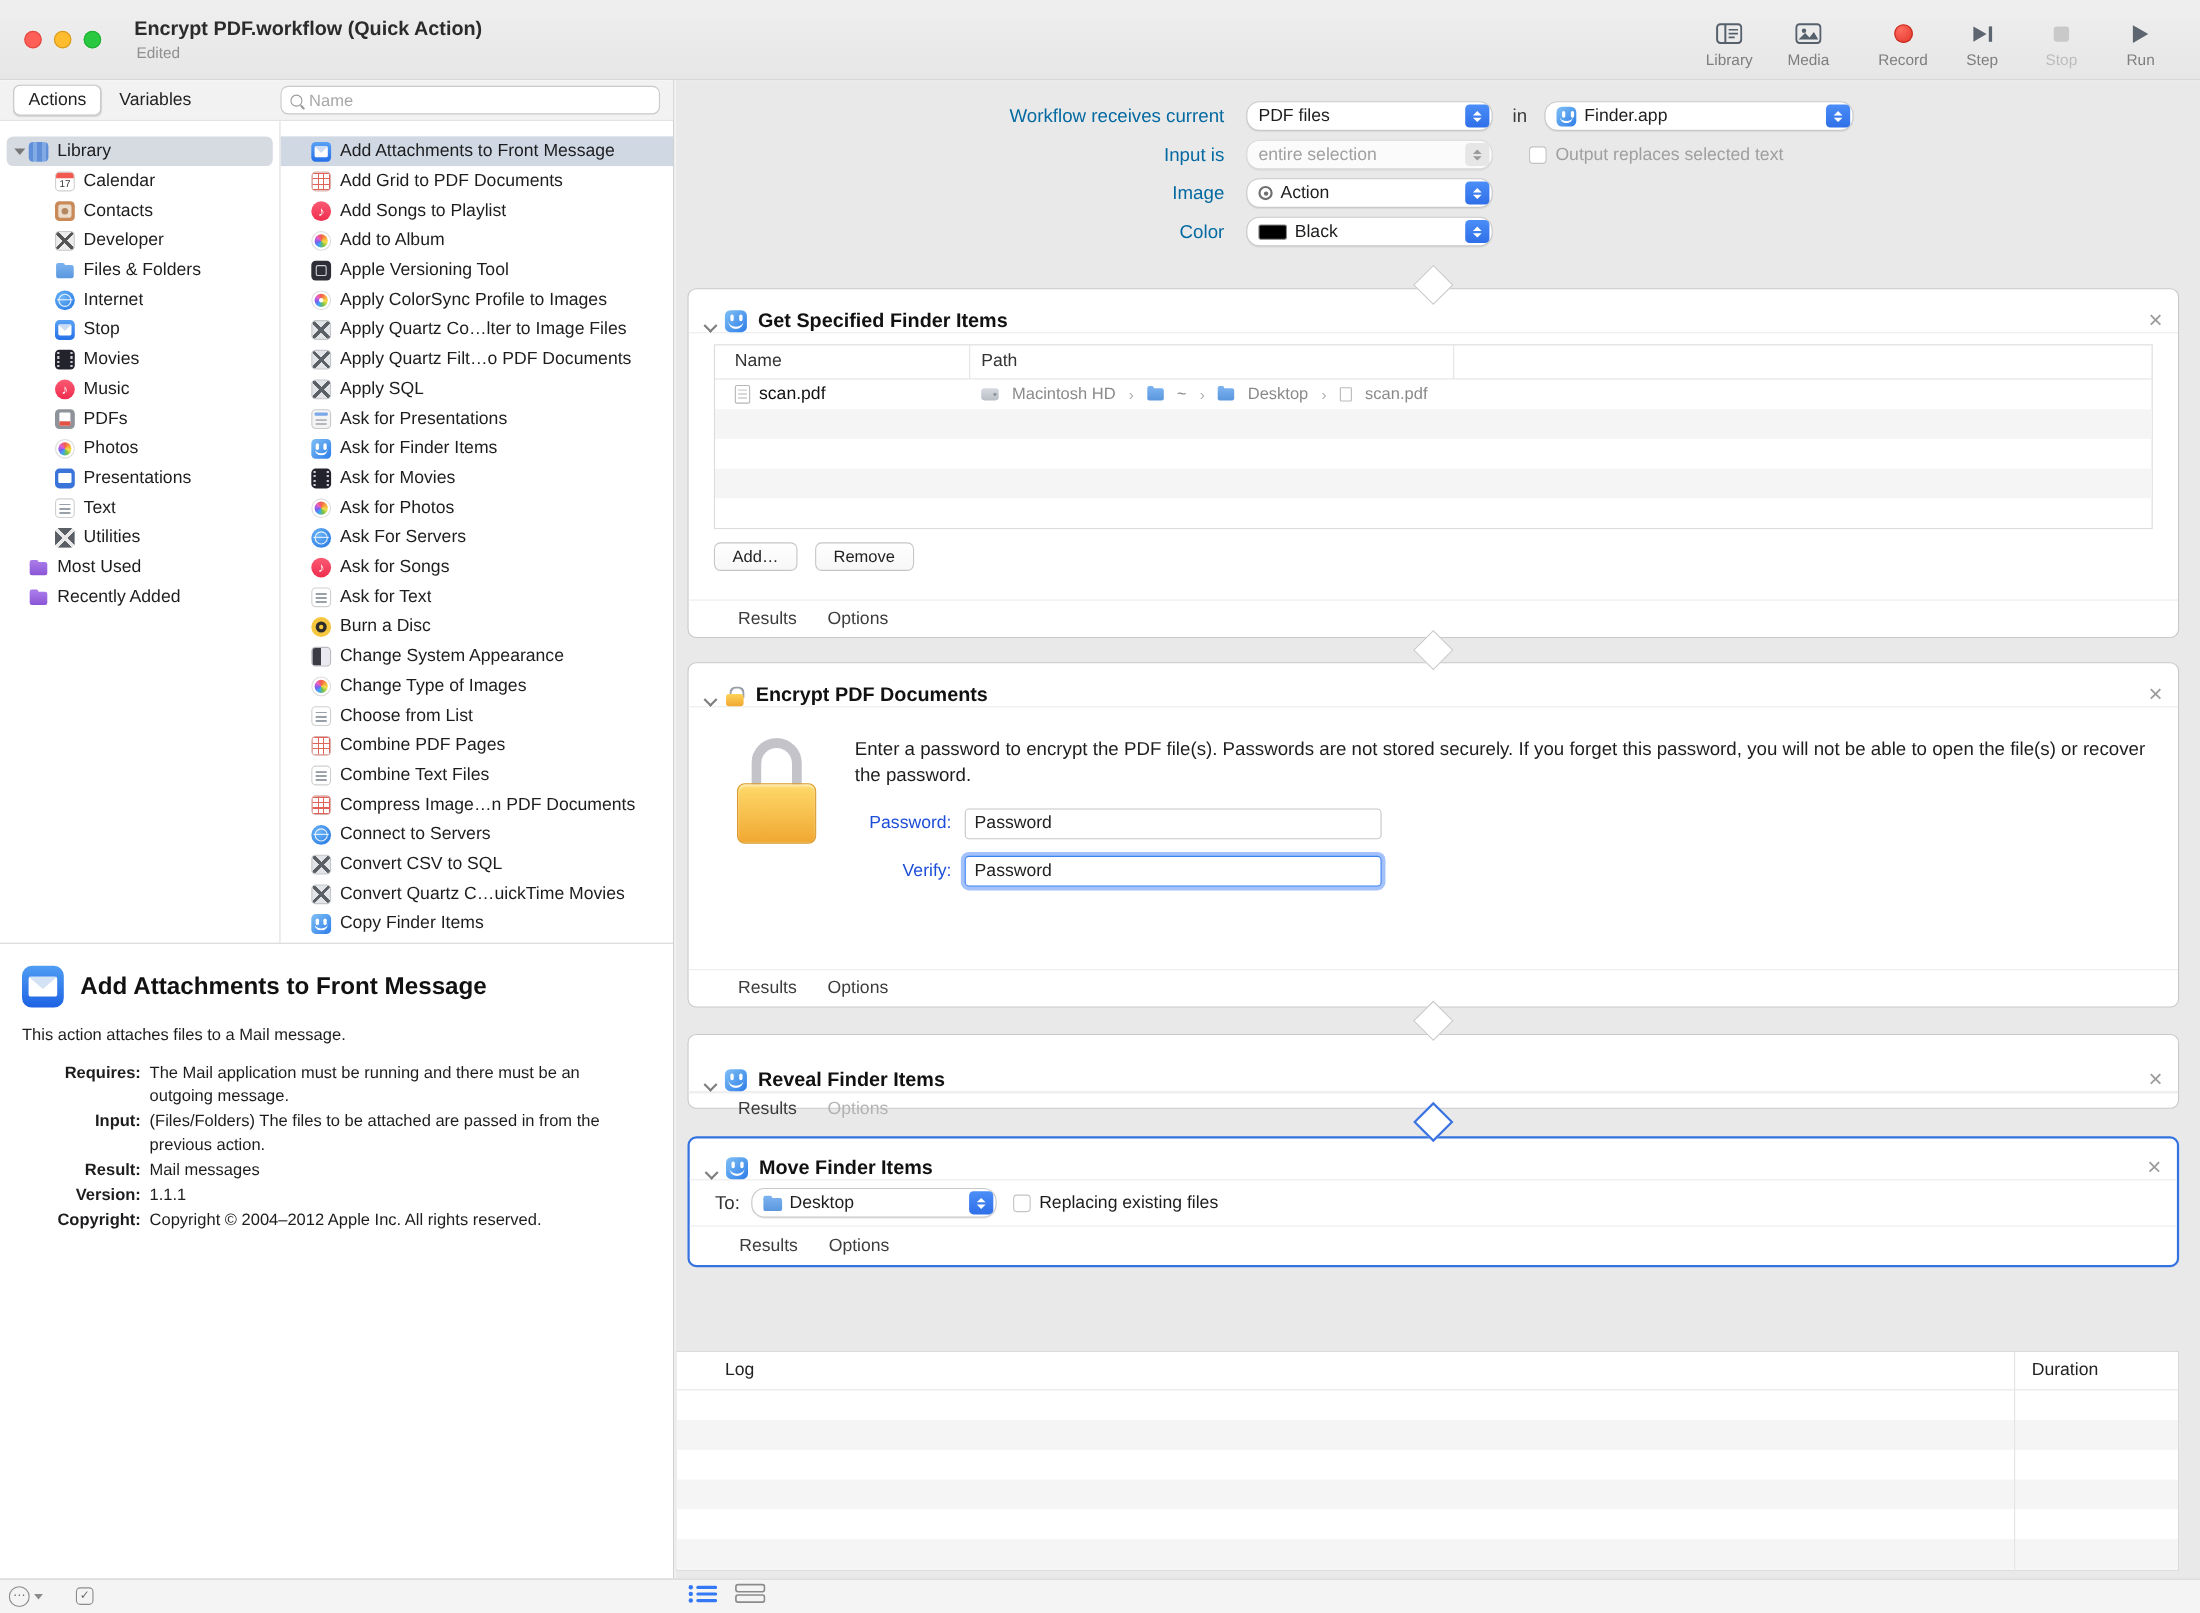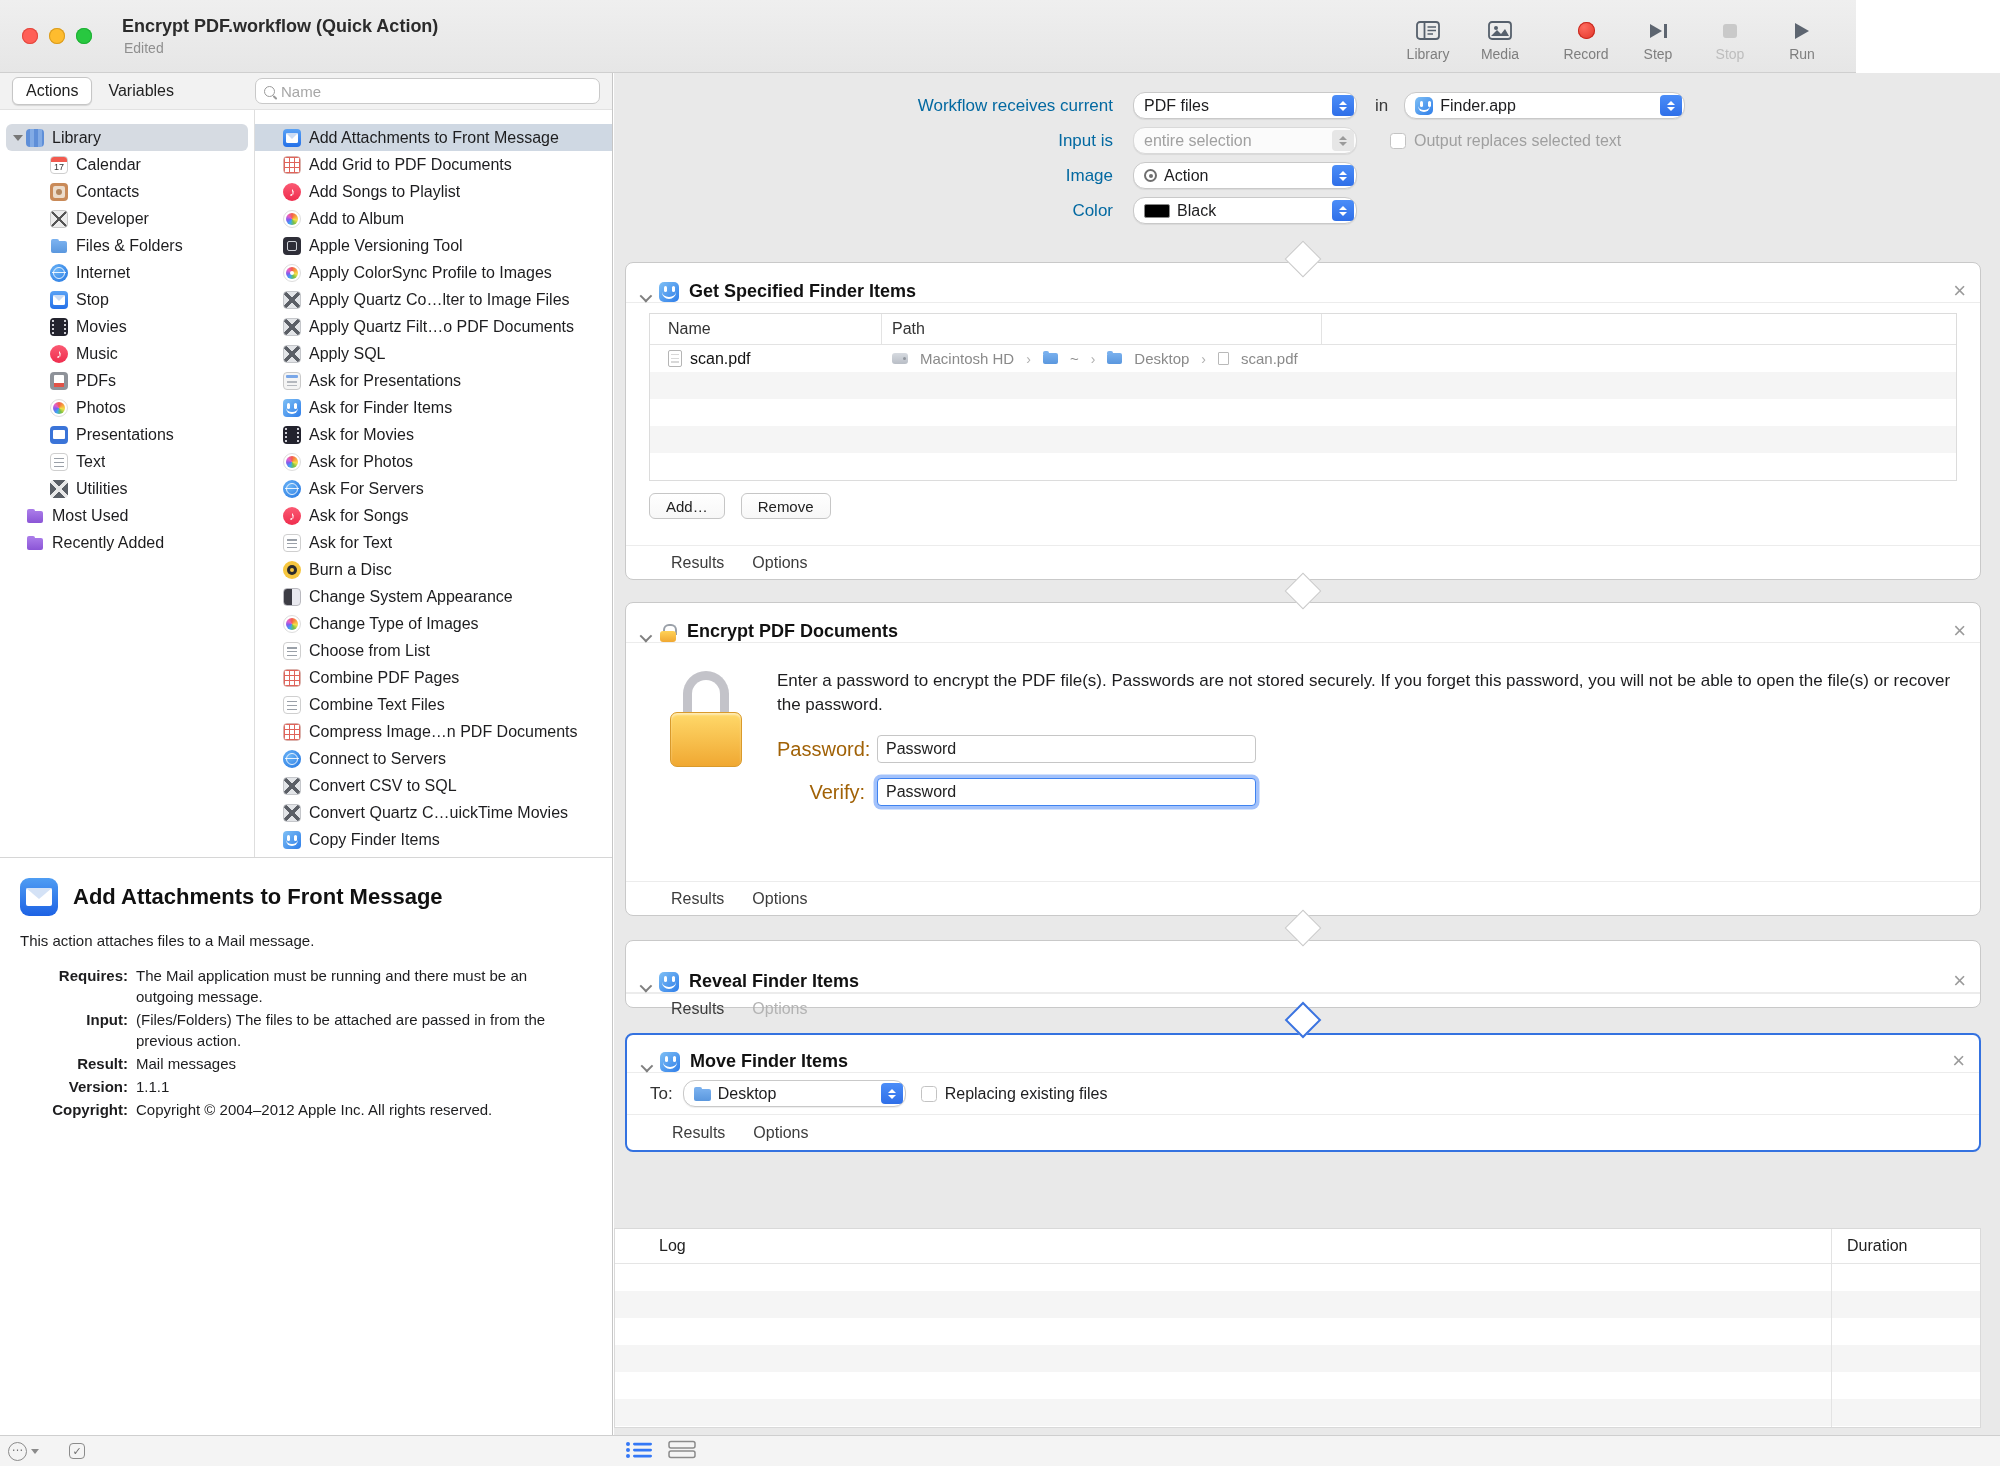--- a/index.html
+++ b/index.html
@@ -1,20 +1,20 @@
 <!DOCTYPE html>
 <html><head>
 <meta charset="utf-8">
 <style>
   * { margin:0; padding:0; box-sizing:border-box; }
   html,body { width:2000px; height:1466px; }
   body { font-family:"Liberation Sans","DejaVu Sans",sans-serif; color:#1d1d1f; background:#fff; position:relative; overflow:hidden; }
 
   
-  #titlebar { position:absolute; top:0; left:0; width:1856px; height:73px; background:linear-gradient(#efefef,#e6e6e6); border-bottom:1px solid #cfcfcf; display:flex; align-items:center; }
+  #titlebar { position:absolute; top:0; left:0; width:2000px; height:73px; background:linear-gradient(#efefef,#e6e6e6); border-bottom:1px solid #cfcfcf; display:flex; align-items:center; }
   .traffic { display:flex; gap:11px; margin-left:22px; }
   .tl { width:16px; height:16px; border-radius:50%; }
   .tl.red { background:#ff5f57; box-shadow:inset 0 0 0 1px #e1483f; }
   .tl.yellow { background:#febc2e; box-shadow:inset 0 0 0 1px #d89b20; }
   .tl.green { background:#28c840; box-shadow:inset 0 0 0 1px #1faf34; }
   .title-block { margin-left:30px; }
   .win-title { font-size:18px; font-weight:700; color:#2b2b2b; }
   .win-subtitle { font-size:14px; color:#8f8f8f; margin-top:3px; margin-left:2px; }
   .toolbar { margin-left:auto; display:flex; align-items:flex-start; gap:8px; padding-right:22px; }
   .tb-item { width:64px; display:flex; flex-direction:column; align-items:center; gap:4px; padding-top:9px; cursor:default; }
@@ -189,21 +189,21 @@
   
   .mini-lock { width:18px; height:18px; position:relative; flex-shrink:0; }
   .mini-lock::before { content:""; position:absolute; left:4px; top:0; width:10px; height:9px; border:2.5px solid #9aa0a8; border-bottom:none; border-radius:6px 6px 0 0; }
   .mini-lock::after { content:""; position:absolute; left:1px; right:1px; top:7px; bottom:0; background:linear-gradient(#ffd257,#f0a832); border-radius:3px; }
   .enc-body { position:relative; height:240px; padding:26px 28px 0 151px; }
   .lock-big { position:absolute; left:42px; top:28px; width:76px; }
   .lock-shackle { width:46px; height:44px; border:9px solid #c3c3c9; border-bottom:none; border-radius:24px 24px 0 0; margin:0 auto; }
   .lock-body { width:72px; height:55px; background:linear-gradient(180deg,#ffd96a,#f0a832); border:1px solid #d99a2b; border-radius:7px; margin:-3px auto 0; box-shadow:inset 0 2px 2px rgba(255,255,255,.5); }
   .enc-desc { font-size:17px; line-height:24px; color:#1d1d1f; margin-bottom:18px; }
   .f-row { display:flex; align-items:center; margin-bottom:15px; }
-  .f-label { width:88px; text-align:right; font-size:20px; color:#a16207; margin-right:12px; flex-shrink:0; }
+  .f-label { width:88px; text-align:right; font-size:16px; color:#1d4ed8; margin-right:12px; flex-shrink:0; }
   .pw-field { width:379px; height:28px; border:1px solid #c6c6c6; border-radius:4px; font-size:16px; font-family:inherit; color:#222; padding:0 8px; outline:none; background:#fff; }
   .pw-field.focused { border:1px solid #3f83f0; box-shadow:0 0 0 3.5px rgba(52,120,246,.45); }
 
   
   .move-body { height:41px; display:flex; align-items:center; padding-left:23px; }
   .to-label { font-size:17px; color:#333; }
   .move-body .popup { margin-left:10px; }
   .move-cb { margin-left:15px; display:flex; align-items:center; }
   .move-cb .cb-label { color:#1d1d1f; }
 

